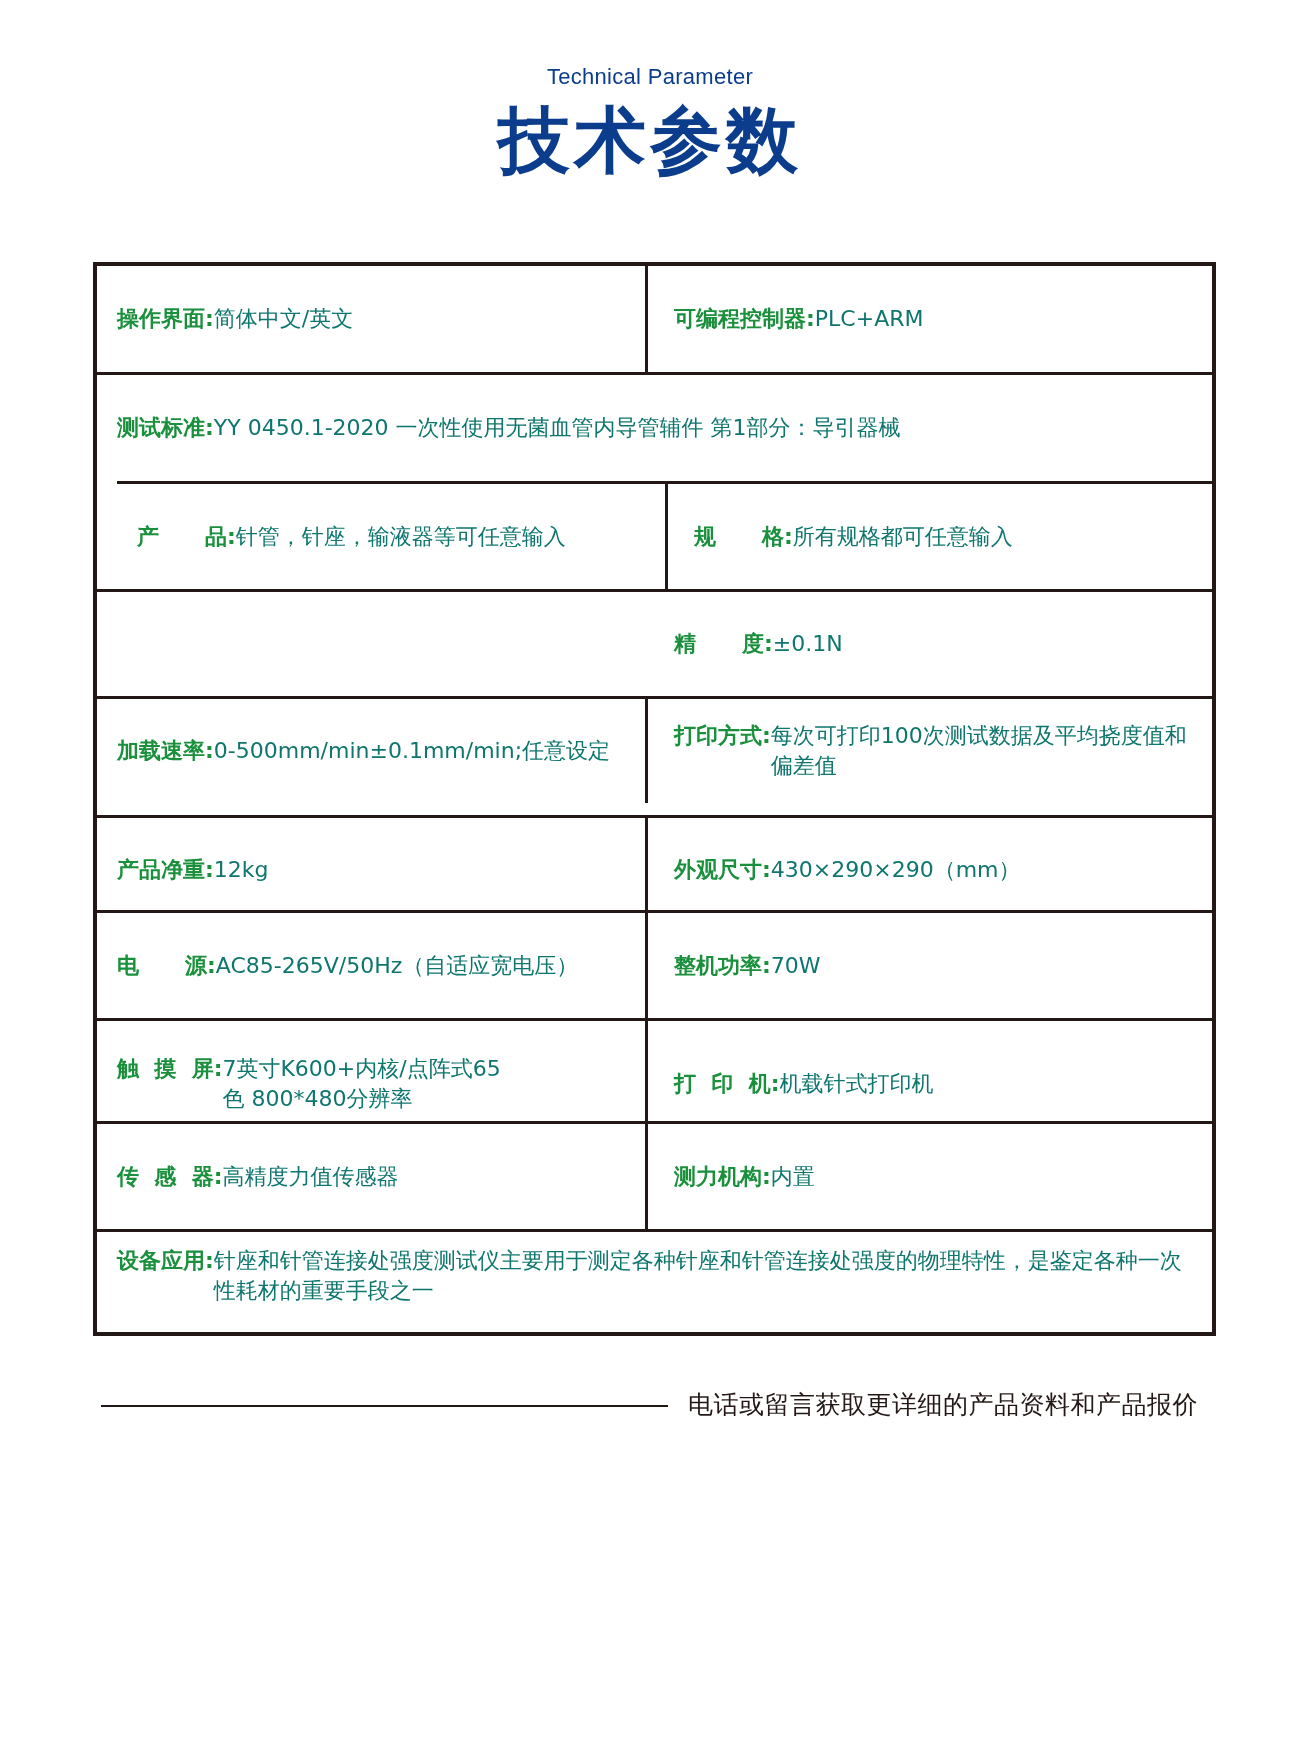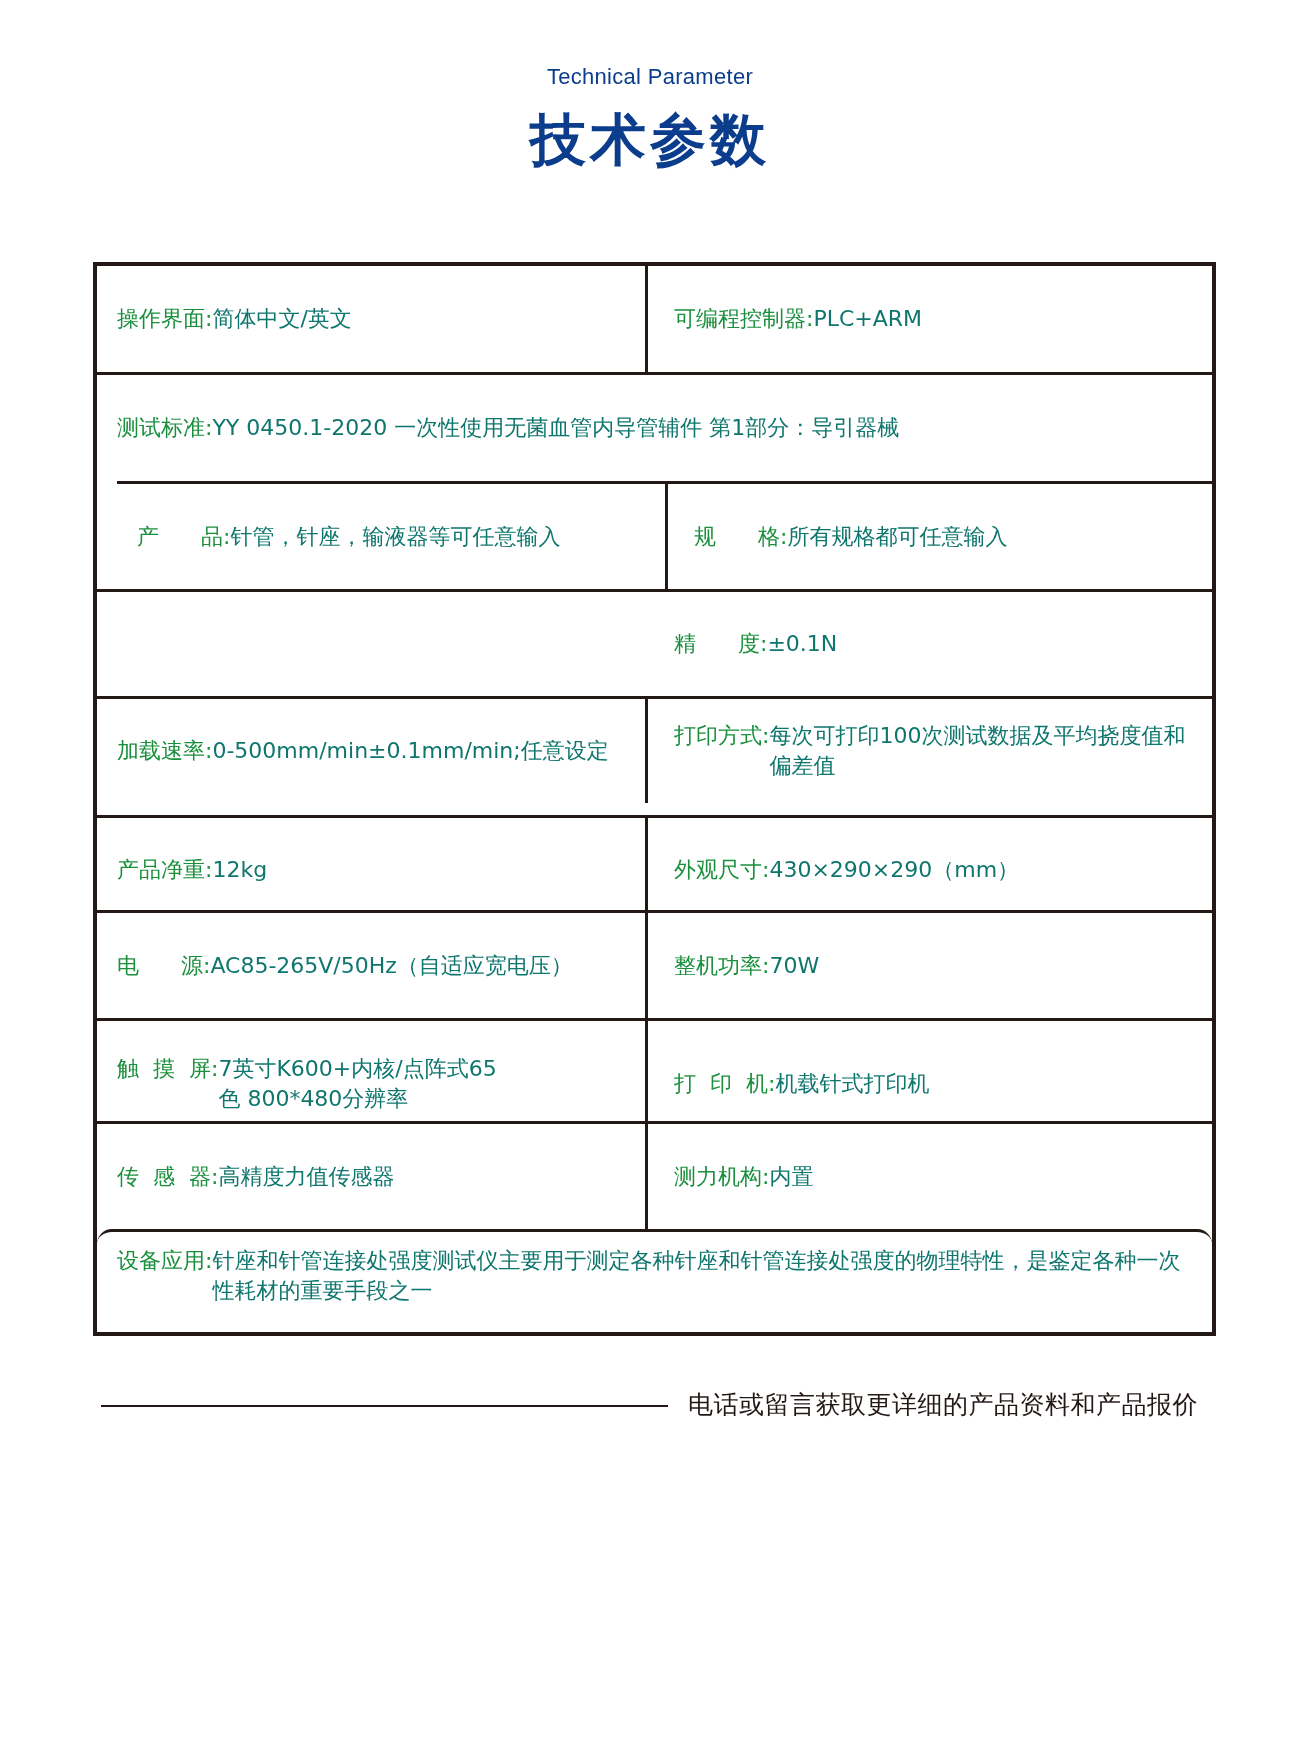--- a/index.html
+++ b/index.html
@@ -1,27 +1,27 @@
 <!DOCTYPE html>
 <html><head>
 <meta charset="utf-8">
 <style>
   html, body { margin:0; padding:0; background:#ffffff; }
   body { width:1300px; height:1761px; position:relative; font-family:"DejaVu Sans", "Liberation Sans", sans-serif; color:#231815; overflow:hidden; }
   .subtitle { position:absolute; top:64px; left:0; width:1300px; text-align:center; font-family:"Liberation Sans", "DejaVu Sans", sans-serif; font-size:22px; color:#0b3d8c; letter-spacing:0.3px; }
-  .title { position:absolute; top:100px; left:0; width:1300px; text-align:center; font-size:56px; font-weight:bold; color:#0b3d8c; letter-spacing:4px; line-height:80px; }
+  .title { position:absolute; top:100px; left:0; width:1300px; text-align:center; font-size:72px; font-weight:bold; color:#0b3d8c; letter-spacing:4px; line-height:80px; }
   .table { position:absolute; left:93px; top:262px; width:1123px; height:1074px; box-sizing:border-box; border:4px solid #231815; }
   .row { position:absolute; left:0; right:0; box-sizing:border-box; border-top:3px solid #231815; }
   .row.first { border-top:none; }
   .cell { position:absolute; top:0; bottom:0; box-sizing:border-box; display:flex; align-items:center; padding-left:20px; padding-right:10px; }
   .cell.left { left:0; width:551px; border-right:3px solid #231815; }
   .cell.right { left:551px; right:0; padding-left:26px; }
   .cell.full { left:0; right:0; }
   .kv { display:flex; align-items:flex-start; font-size:22px; line-height:30px; }
-  .lbl { color:#1a8f3c; font-weight:normal; white-space:pre; flex:0 0 auto; }
+  .lbl { color:#1a8f3c; font-weight:bold; white-space:pre; flex:0 0 auto; }
   .val { color:#0f766e; }
   .footer-line { position:absolute; left:101px; top:1405px; width:567px; height:2px; background:#231815; }
   .footer-text { position:absolute; left:688px; top:1388px; font-size:25px; color:#231815; letter-spacing:0.5px; }
 </style>
 </head>
 <body>
 
 <div class="subtitle">Technical Parameter</div>
 <div class="title">技术参数</div>
 
@@ -143,21 +143,21 @@
         </div>
       </div>
     <div class="cell right">
         <div class="kv">
           <span class="lbl">测力机构:</span>
           <span class="val">内置</span>
         </div>
       </div>
   </div>
 
-  <div class="row" style="top:963px;height:107px;border-radius:15px;">
+  <div class="row" style="top:963px;height:107px;">
     <div class="cell full" style="align-items:flex-start;padding-top:14px;">
         <div class="kv">
           <span class="lbl">设备应用:</span>
           <span class="val">针座和针管连接处强度测试仪主要用于测定各种针座和针管连接处强度的物理特性，是鉴定各种一次性耗材的重要手段之一</span>
         </div>
       </div>
   </div>
 
 </div>
 

